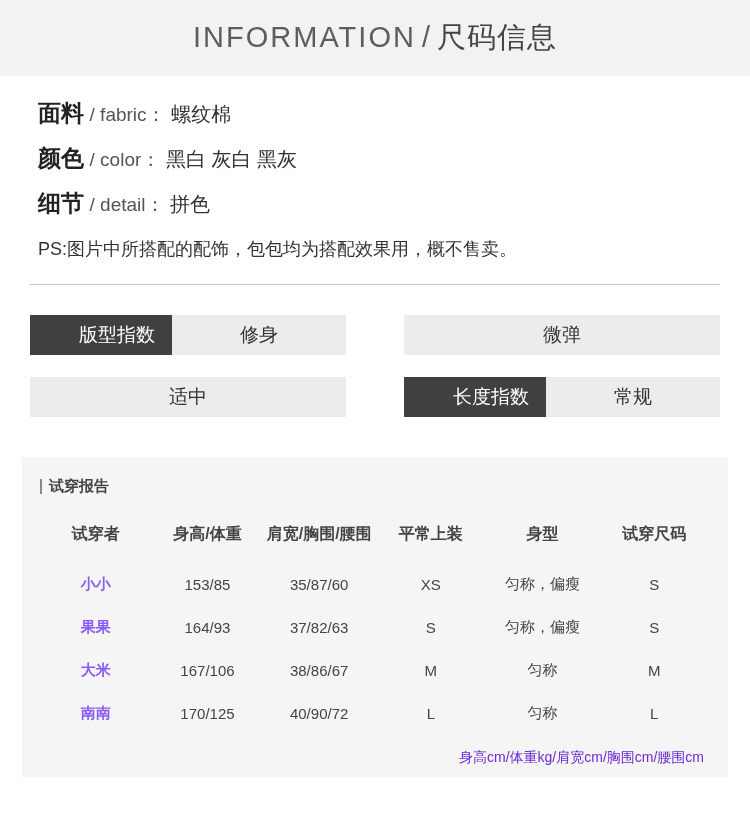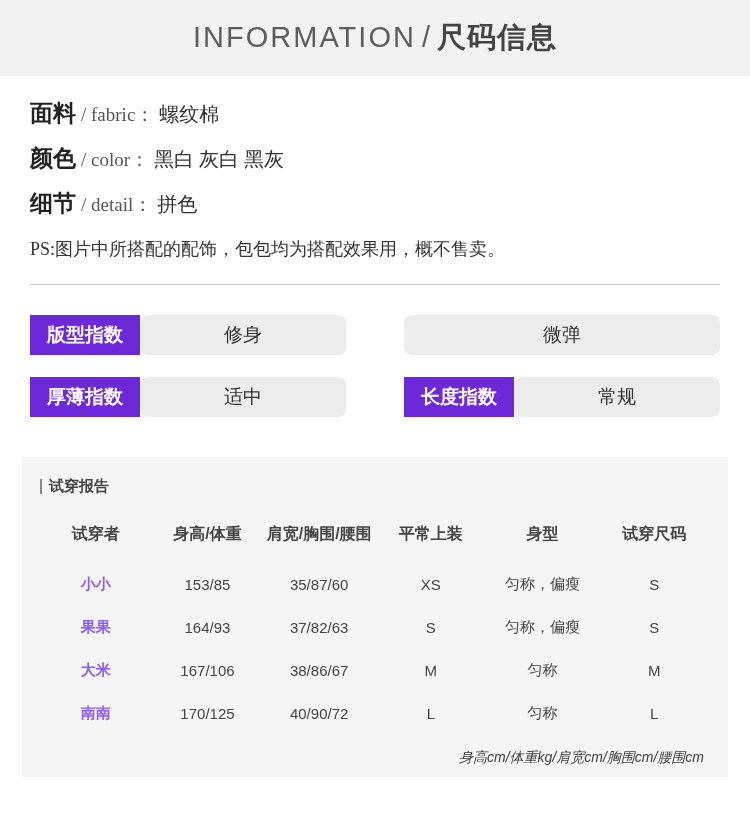--- a/index.html
+++ b/index.html
@@ -35,28 +35,27 @@
     letter-spacing: 1px;
     font-weight: 400;
   }
   .header-title .en {
     letter-spacing: 2px;
   }
   .header-title .sep {
     margin: 0 6px;
   }
   .header-title .cn {
-    font-weight: bold;
+    font-weight: normal;
     color: #444;
   }
 
   
   .info {
-    padding: 26px 30px 0 30px;
-    font-family: Liberation Serif, serif;
+    padding: 26px 30px 0 38px;
   }
   .info-row {
     margin-bottom: 22px;
     font-size: 20px;
     color: #333;
     line-height: 1;
   }
   .info-row .label-cn {
     font-size: 23px;
     font-weight: bold;
@@ -91,37 +90,37 @@
     justify-content: space-between;
   }
   .index-item {
     display: flex;
     width: 316px;
     height: 40px;
     margin-bottom: 22px;
   }
   .index-key {
     width: 110px;
-    background: #6d28d9;
+    background: #404040;
     color: #ffffff;
     font-size: 19px;
-    font-weight: bold;
+    font-weight: normal;
     display: flex;
     align-items: center;
     justify-content: center;
+    padding-left: 32px;
   }
   .index-val {
     flex: 1;
     background: #ececec;
     color: #333;
     font-size: 19px;
     display: flex;
     align-items: center;
     justify-content: center;
-    border-radius: 8px;
   }
 
   
   .report {
     margin: 18px 22px 0 22px;
     background: #f5f5f5;
     padding: 20px 18px 16px 18px;
     height: 320px;
     box-sizing: border-box;
   }
@@ -167,24 +166,23 @@
     padding: 12px 0;
     text-align: center;
   }
   table.fit-table td.name {
     font-weight: bold;
     color: #8b5cf6;
   }
   .table-note {
     text-align: right;
     font-size: 14px;
-    color: #404040;
+    color: #6d28d9;
     margin-top: 14px;
     padding-right: 6px;
-    font-style: italic;
   }
 </style>
 </head>
 <body>
 
 <div class="page">
 
   <div class="header">
     <div class="header-title">
       <span class="en">INFORMATION</span><span class="sep">/</span><span class="cn">尺码信息</span>
@@ -221,21 +219,20 @@
     <div class="index-item">
       <div class="index-key">版型指数</div>
       <div class="index-val">修身</div>
     </div>
 
     <div class="index-item">
       <div class="index-val">微弹</div>
     </div>
 
     <div class="index-item">
-      <div class="index-key">厚薄指数</div>
       <div class="index-val">适中</div>
     </div>
 
     <div class="index-item">
       <div class="index-key">长度指数</div>
       <div class="index-val">常规</div>
     </div>
   </div>
 
   <div class="report">

